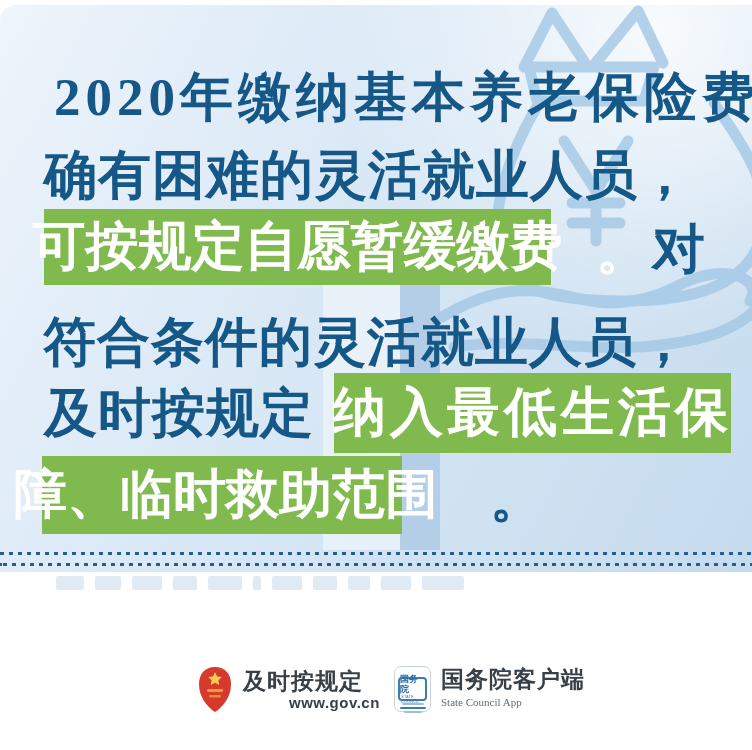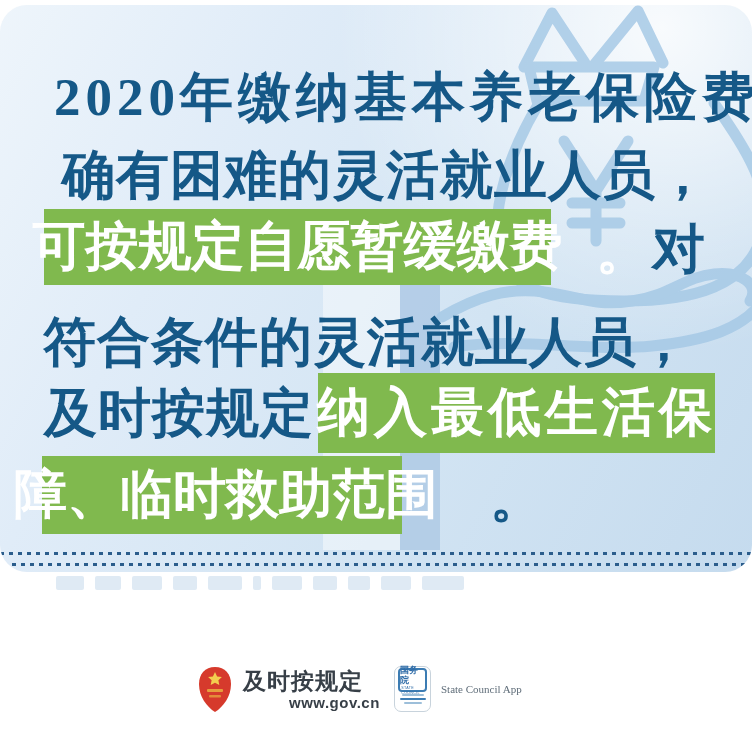--- a/index.html
+++ b/index.html
@@ -7,52 +7,51 @@
   body { position:relative; font-family:"Liberation Sans", sans-serif; }
 
   
   .card {
     position:absolute; left:0; top:5px; width:752px; height:567px;
     background:
       radial-gradient(circle at 88% 4%, rgba(255,255,255,0.85), rgba(255,255,255,0) 38%),
       linear-gradient(118deg, #eef5fb 0%, #e0ecf8 28%, #d2e4f3 62%, #c5dbee 100%);
     border-top-left-radius:16px;
     overflow:hidden;
-    border-radius:27px;
   }
 
   
   .wm-svg { position:absolute; right:0; top:0; width:460px; height:430px; opacity:0.85; }
   .wm-panel {
     position:absolute; left:323px; top:278px; width:117px; height:267px;
     background:rgba(255,255,255,0.45);
   }
   .wm-bar {
     position:absolute; left:400px; top:278px; width:40px; height:267px;
     background:rgba(146,184,220,0.60);
   }
 
   
   .line {
     position:absolute; white-space:nowrap;
     font-family:"Liberation Serif","DejaVu Serif",serif;
     font-weight:700; font-size:53px; color:#155887;
   }
   .l1 { left:54px;  top:57px;  letter-spacing:5px; }
-  .l2 { left:62px;  top:135px; letter-spacing:1px; }
+  .l2 { left:44px;  top:135px; letter-spacing:1px; }
   .l4 { left:43px;  top:302px; letter-spacing:1px; }
 
   .hl-box {
     position:absolute; background:#80b94e;
     display:flex; align-items:center; justify-content:center;
     font-family:"Liberation Serif","DejaVu Serif",serif;
     font-weight:700; font-size:53px; color:#ffffff; white-space:nowrap;
   }
   .hl3 { left:44px;  top:204px; width:507px; height:76px; }
-  .hl5 { left:318px; top:368px; width:397px; height:80px; letter-spacing:4px; }
+  .hl5 { left:334px; top:368px; width:397px; height:80px; letter-spacing:4px; }
   .hl6 { left:42px;  top:451px; width:360px; height:78px;padding-left:8px; }
 
   .period {
     position:absolute; font-family:"Liberation Serif","DejaVu Serif",serif;
     font-weight:700; font-size:53px; white-space:nowrap;
   }
   .p3 { left:596px; top:204px; line-height:82px; color:#ffffff; }
   .a3 { left:652px; top:204px; line-height:80px; color:#155887; }
   .b5 { left:44px;  top:368px; line-height:80px; color:#155887; letter-spacing:1px;
         position:absolute; font-family:"Liberation Serif","DejaVu Serif",serif;
@@ -88,21 +87,21 @@
     font-family:"Liberation Sans","DejaVu Sans",sans-serif;
     font-weight:700; font-size:15px; color:#373f47; line-height:18px; letter-spacing:0.5px;margin-left:46px;
   }
   .logo-sub {
     font-family:"Liberation Serif","DejaVu Serif",serif;
     font-size:11px; color:#5f6d79; line-height:20px;
   }
 
   .app-icon {
     width:37px; height:46px; background:#ffffff; border:1px solid #c8d3dc; border-radius:7px;
-    padding:1px 3px 2px 3px; flex:0 0 auto;
+    padding:10px 3px 2px 3px; flex:0 0 auto;
   }
   .app-icon-inner {
     border:2px solid #3c7cb3; border-radius:4px; height:24px;
     display:flex; flex-direction:column; align-items:center; justify-content:center;
   }
   .app-icon-title { font-size:9px; font-weight:700; color:#2f6ca8; line-height:10px; }
   .app-icon-caption { font-size:4px; color:#2f6ca8; letter-spacing:0.4px; line-height:5px; transform:scale(0.9); }
   .app-icon-lines { margin-top:2px; }
   .app-icon-lines b { display:block; height:2px; border-radius:1px; background:#9dbfda; margin:2px auto 0; }
   .app-icon-lines b:nth-child(1){ width:22px; }
@@ -187,17 +186,18 @@
         <div class="app-icon-title">国务院</div>
         <div class="app-icon-caption">STATE COUNCIL</div>
       </div>
       <div class="app-icon-lines">
           <b></b>
           <b></b>
           <b></b>
         </div>
     </div>
     <div class="logo-text">
+      <div class="logo-name">国务院客户端</div>
       <div class="logo-sub">State Council App</div>
     </div>
   </div>
 
 </div>
 
 </body></html>

